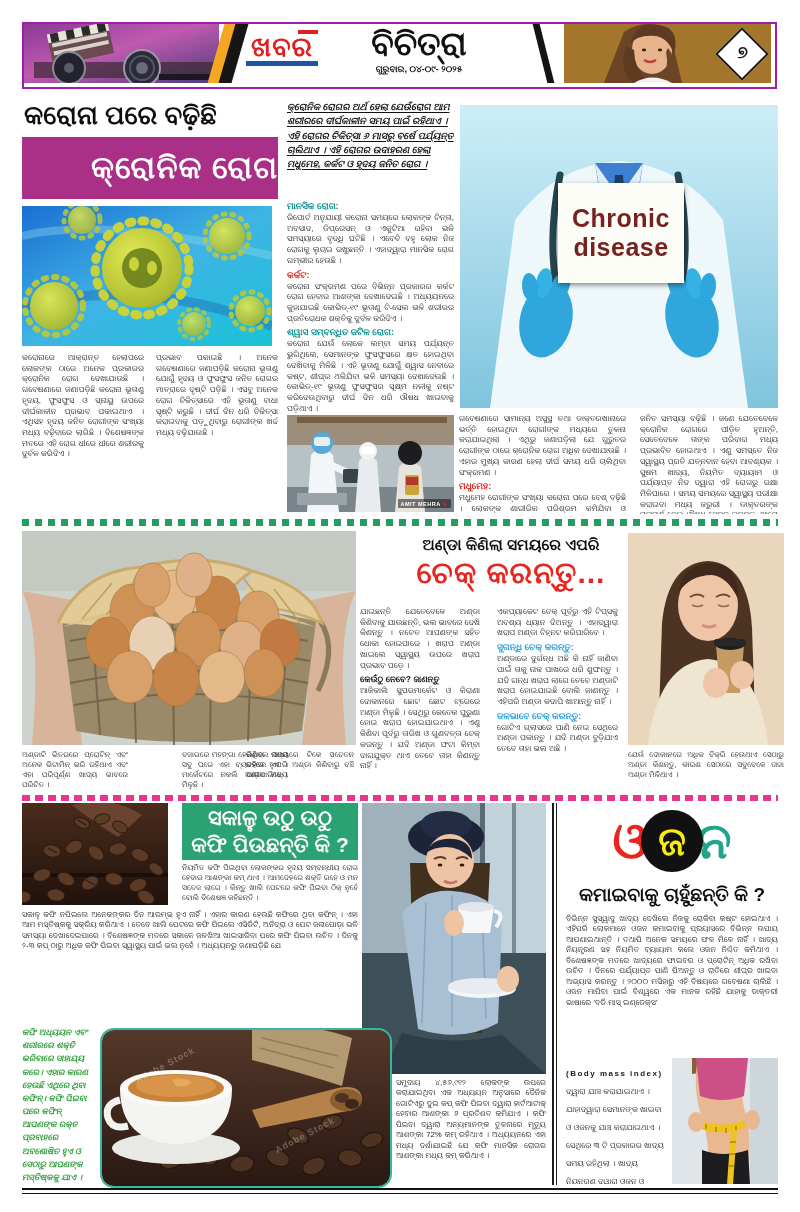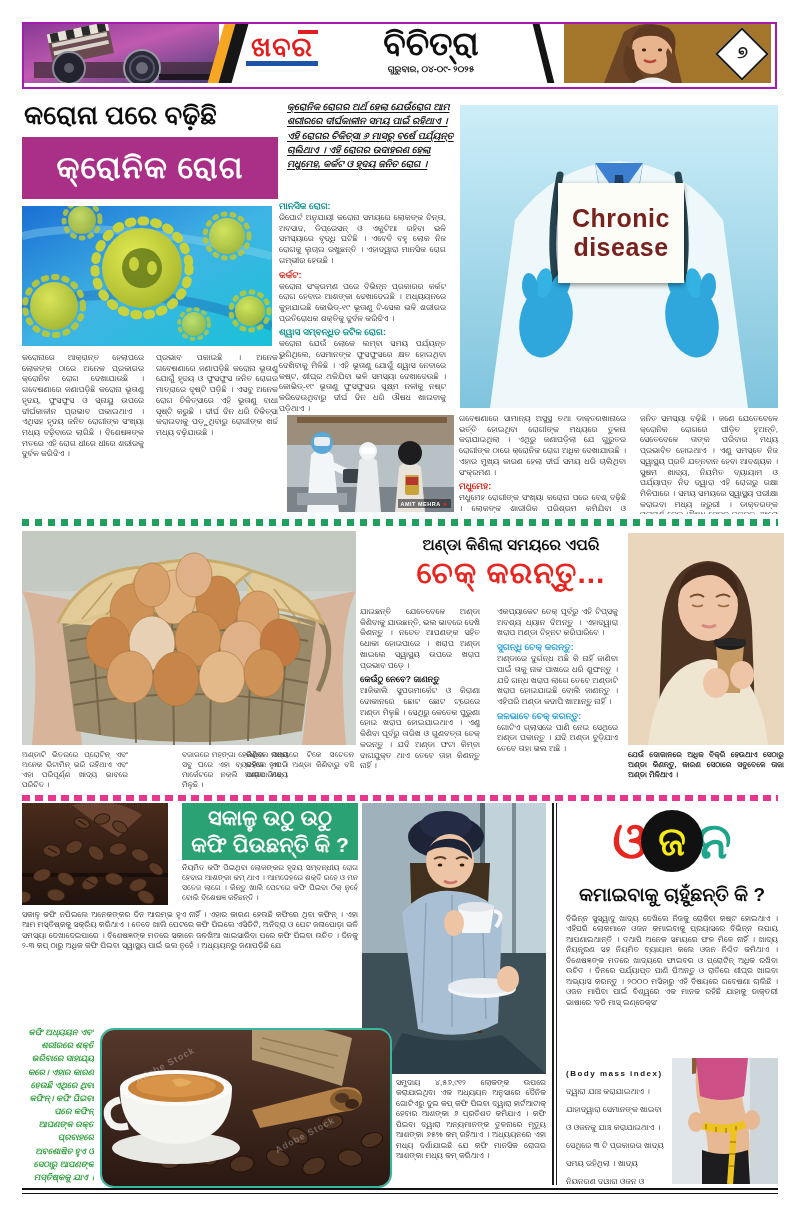--- a/index.html
+++ b/index.html
@@ -18,21 +18,21 @@
              text-shadow:0 0 1px #fff;}
   .brand-bar{background:#1c55a8;height:5px;width:100%;}
   .brand-chip{background:#e21d1d;height:4px;width:20px;margin-left:auto;}
   .section-title{font-weight:bold;font-size:33px;color:#101010;line-height:1.05;}
   .date-line{font-weight:bold;font-size:9px;color:#101010;}
   .diamond{width:34px;height:34px;background:#ffffff;border:2px solid #1a1a1a;transform:rotate(45deg);}
   .diamond span{display:block;transform:rotate(-45deg);font-weight:bold;font-size:17px;text-align:center;line-height:32px;}
 
   
   .kicker-main{font-weight:bold;font-size:26px;color:#0d0d0d;line-height:1.1;}
-  .magenta-box{background:#a93086;display:flex;align-items:center;justify-content:center;}
+  .magenta-box{background:#a93086;display:flex;align-items:center;justify-content:flex-end;}
   .magenta-box div{color:#ffffff;font-weight:bold;font-size:31px;letter-spacing:1px;}
   .intro-text{font-size:9.5px;font-weight:bold;font-style:italic;line-height:1.5;
               text-decoration:underline;text-underline-offset:2px;color:#111;}
   .sign-card{background:#fdfdf8;box-shadow:0 2px 5px rgba(0,0,0,.45);display:flex;flex-direction:column;
              align-items:center;justify-content:center;}
   .sign-card div{color:#77221f;font-weight:bold;font-size:25px;line-height:1.15;letter-spacing:.5px;text-align:right;}
   .credit-chip{position:absolute;right:3px;bottom:4px;background:rgba(20,20,20,.55);color:#fff;
                font-size:5.5px;font-weight:bold;padding:1px 3px;letter-spacing:.5px;}
   .credit-arrow{color:#e82222;font-size:6px;}
 
@@ -43,21 +43,21 @@
   .bottom-rule{border-top:2.5px solid #111;border-bottom:1.5px solid #111;height:3px;}
 
   
   .egg-kicker{font-weight:bold;font-size:15.5px;color:#0d0d0d;}
   .egg-headline{font-weight:bold;font-size:30px;color:#e8251f;letter-spacing:1px;}
   .bold-line{font-weight:bold;font-size:8.5px;margin:3px 0 1px 0;color:#111;}
 
   
   .green-box{background:#2aa273;display:flex;flex-direction:column;align-items:center;justify-content:center;}
   .green-box div{color:#ffffff;font-weight:bold;font-size:21px;line-height:1.25;}
-  .quote-green{color:#2e9e3c;font-weight:bold;font-style:italic;font-size:8.5px;line-height:1.55;text-align:right;}
+  .quote-green{color:#2e9e3c;font-weight:bold;font-style:italic;font-size:8.5px;line-height:1.55;}
   .photo-frame{border:2px solid #35b8a0;border-radius:14px;overflow:hidden;}
   .watermark{position:absolute;color:rgba(255,255,255,.28);font-size:9px;font-weight:bold;
              transform:rotate(-28deg);letter-spacing:1px;pointer-events:none;}
   .ojan-row{display:flex;align-items:center;justify-content:center;}
   .ojan-o{color:#e8251f;font-weight:bold;font-size:50px;line-height:1;}
   .ojan-circle{width:62px;height:62px;border-radius:50%;background:#111111;display:flex;align-items:center;
                justify-content:center;margin:0 -6px;z-index:2;}
   .ojan-ja{color:#f7ec13;font-weight:bold;font-size:40px;line-height:1;}
   .ojan-na{color:#1fa58c;font-weight:bold;font-size:50px;line-height:1;}
   .ojan-headline{font-weight:bold;font-size:19px;color:#0d0d0d;}
@@ -102,21 +102,21 @@
 
     <div class="abs" style="left:192px;top:0;width:12px;height:59px;background:#f5a623;transform:skewX(-16deg);"></div>
     <div class="abs" style="left:203px;top:0;width:13px;height:59px;background:#161616;transform:skewX(-16deg);"></div>
 
     <div class="abs" style="left:222px;top:6px;width:72px;height:50px;">
       <div class="brand-chip"></div>
       <div class="brand-red center">ଖବର</div>
       <div class="brand-bar"></div>
     </div>
 
-    <div class="abs center" style="left:312px;top:3px;width:190px;">
+    <div class="abs center" style="left:300px;top:3px;width:190px;">
       <div class="section-title">ବିଚିତ୍ରା</div>
       <div class="date-line" style="margin-top:2px;">ଗୁରୁବାର, ୦୪-୦୯- ୨୦୨୫</div>
     </div>
 
     <div class="abs" style="left:516px;top:0;width:7px;height:59px;background:#141414;transform:skewX(14deg);"></div>
 
     <div class="abs" style="left:540px;top:0;width:207px;height:59px;overflow:hidden;background:#a3762c;">
       <svg width="207" height="59" viewBox="0 0 207 59">
         <rect width="207" height="59" fill="#a3762c"></rect>
         <path d="M40,59 L60,8 Q80,-6 105,4 L118,59 Z" fill="#6b4526"></path>
@@ -185,21 +185,21 @@
         <circle cx="172" cy="118" r="15" fill="none" stroke="#b8c83a" stroke-width="4" stroke-dasharray="2 6" stroke-linecap="round"></circle>
       </g>
     </svg>
   </div>
 
   <div class="abs body-text" style="left:22px;top:353px;width:122px;height:162px;">କରୋନାରେ ଆକ୍ରାନ୍ତ ହେଲାପରେ ଲୋକଙ୍କ ଠାରେ ଅନେକ ପ୍ରକାରର କ୍ରୋନିକ ରୋଗ ଦେଖାଯାଉଛି । ଗବେଷଣାରେ ଜଣାପଡ଼ିଛି କରୋନା ଭୂତାଣୁ ହୃଦୟ, ଫୁସଫୁସ ଓ ସ୍ନାୟୁ ଉପରେ ଦୀର୍ଘକାଳୀନ ପ୍ରଭାବ ପକାଇଥାଏ । ଏଥିସହ ହୃଦୟ ଜନିତ ରୋଗୀଙ୍କ ସଂଖ୍ୟା ମଧ୍ୟ ବଢ଼ିବାରେ ଲାଗିଛି । ବିଶେଷଜ୍ଞଙ୍କ ମତରେ ଏହି ରୋଗ ଧୀରେ ଧୀରେ ଶରୀରକୁ ଦୁର୍ବଳ କରିଦିଏ ।</div>
   <div class="abs body-text" style="left:156px;top:353px;width:122px;height:162px;">ପ୍ରଭାବ ପକାଇଛି । ଅନେକ ଗବେଷଣାରେ ଜଣାପଡ଼ିଛି କରୋନା ଭୂତାଣୁ ଯୋଗୁଁ ହୃଦୟ ଓ ଫୁସଫୁସ ଜନିତ ରୋଗର ମାତ୍ରାରେ ଦୃଷ୍ଟି ପଡ଼ିଛି । ଏସବୁ ଅନେକ ରୋଗ ଚିକିତ୍ସାରେ ଏହି ଭୂତାଣୁ ବାଧା ସୃଷ୍ଟି କରୁଛି । ଦୀର୍ଘ ଦିନ ଧରି ଚିକିତ୍ସା କରାଇବାକୁ ପଡ଼ୁଥିବାରୁ ରୋଗୀଙ୍କ ଖର୍ଚ୍ଚ ମଧ୍ୟ ବଢ଼ିଯାଉଛି ।</div>
 
   <div class="abs intro-text" style="left:287px;top:100px;width:167px;height:97px;overflow:hidden;">କ୍ରୋନିକ ରୋଗର ଅର୍ଥ ହେଲା ଯେଉଁରୋଗ ଆମ ଶରୀରରେ ଦୀର୍ଘକାଳୀନ ସମୟ ପାଇଁ ରହିଥାଏ । ଏହି ରୋଗର ଚିକିତ୍ସା ୬ ମାସରୁ ବର୍ଷେ ପର୍ଯ୍ୟନ୍ତ ଚାଲିଥାଏ । ଏହି ରୋଗର ଉଦାହରଣ ହେଲା ମଧୁମେହ, କର୍କଟ ଓ ହୃଦୟ ଜନିତ ରୋଗ ।</div>
 
-  <div class="abs" style="left:279px;top:198px;width:167px;height:215px;overflow:hidden;">
+  <div class="abs" style="left:287px;top:198px;width:167px;height:215px;overflow:hidden;">
     <div class="subhead teal">ମାନସିକ ରୋଗ:</div>
     <div class="body-text">ରିପୋର୍ଟ ଅନୁଯାୟୀ କରୋନା ସମୟରେ ଲୋକଙ୍କ ଚିନ୍ତା, ଅବସାଦ, ଡିପ୍ରେସନ୍ ଓ ଏକୁଟିଆ ରହିବା ଭଳି ସମସ୍ୟାରେ ବୃଦ୍ଧି ଘଟିଛି । ଏବେବି ବହୁ ଲୋକ ନିଜ ରୋଗକୁ ଲୁଚାଇ ରଖୁଛନ୍ତି । ଏହାଦ୍ୱାରା ମାନସିକ ରୋଗ ଗମ୍ଭୀର ହେଉଛି ।</div>
     <div class="subhead redh">କର୍କଟ:</div>
     <div class="body-text">କରୋନା ସଂକ୍ରମଣ ପରେ ବିଭିନ୍ନ ପ୍ରକାରର କର୍କଟ ରୋଗ ହେବାର ଆଶଙ୍କା ଦେଖାଦେଇଛି । ଅଧ୍ୟୟନରେ କୁହାଯାଇଛି କୋଭିଡ୍-୧୯ ଭୂତାଣୁ ଟି-ସେଲ ଭଳି ଶରୀରର ପ୍ରତିରୋଧକ ଶକ୍ତିକୁ ଦୁର୍ବଳ କରିଦିଏ ।</div>
     <div class="subhead teal">ଶ୍ୱାସ ସମ୍ବନ୍ଧିତ ଜଟିଳ ରୋଗ:</div>
     <div class="body-text">କରୋନା ଯେଉଁ ଲୋକେ ଲମ୍ବା ସମୟ ପର୍ଯ୍ୟନ୍ତ ଭୁଗିଥିଲେ, ସେମାନଙ୍କ ଫୁସଫୁସରେ କ୍ଷତ ହୋଇଥିବା ଦେଖିବାକୁ ମିଳିଛି । ଏହି ଭୂତାଣୁ ଯୋଗୁଁ ଶ୍ୱାସ ନେବାରେ କଷ୍ଟ, ଶୀଘ୍ର ଥକିଯିବା ଭଳି ସମସ୍ୟା ଦେଖାଦେଉଛି । କୋଭିଡ୍-୧୯ ଭୂତାଣୁ ଫୁସଫୁସର ସୂକ୍ଷ୍ମ ନଳୀକୁ ନଷ୍ଟ କରିଦେଉଥିବାରୁ ଦୀର୍ଘ ଦିନ ଧରି ଔଷଧ ଖାଇବାକୁ ପଡ଼ିଥାଏ ।</div>
 
   </div>
 
   <div class="abs" style="left:287px;top:415px;width:167px;height:97px;overflow:hidden;">
@@ -360,21 +360,21 @@
       <path d="M20,212 Q30,130 80,126 Q130,130 140,212 Z" fill="#efe6d2"></path>
       <g>
         <path d="M88,112 L116,112 L112,160 L92,160 Z" fill="#c59a63"></path>
         <ellipse cx="102" cy="111" rx="15" ry="6" fill="#1d1d1d"></ellipse>
         <rect x="86" y="106" width="32" height="7" rx="3" fill="#272727"></rect>
         <ellipse cx="88" cy="150" rx="13" ry="15" fill="#eec5a6"></ellipse>
         <ellipse cx="114" cy="142" rx="12" ry="14" fill="#eec5a6"></ellipse>
       </g>
     </svg>
   </div>
-  <div class="abs body-text" style="left:628px;top:750px;width:156px;height:40px;font-size:7.5px;font-weight:bold;">ଯେଉଁ ଦୋକାନରେ ଅଧିକ ବିକ୍ରି ହେଉଥାଏ ସେଠାରୁ ଅଣ୍ଡା କିଣନ୍ତୁ, କାରଣ ସେଠାରେ ସବୁବେଳେ ତାଜା ଅଣ୍ଡା ମିଳିଥାଏ ।</div>
+  <div class="abs body-text" style="left:628px;top:750px;width:156px;height:40px;font-size:7.5px;">ଯେଉଁ ଦୋକାନରେ ଅଧିକ ବିକ୍ରି ହେଉଥାଏ ସେଠାରୁ ଅଣ୍ଡା କିଣନ୍ତୁ, କାରଣ ସେଠାରେ ସବୁବେଳେ ତାଜା ଅଣ୍ଡା ମିଳିଥାଏ ।</div>
 
   <div class="abs body-text" style="left:22px;top:750px;width:106px;height:42px;font-size:7.5px;">ଅଣ୍ଡାଟି ଭିତରରେ ପ୍ରୋଟିନ୍ ଏବଂ ଅନେକ ଭିଟାମିନ୍ ଭରି ରହିଥାଏ ଏବଂ ଏହା ପରିପୂର୍ଣ୍ଣ ଖାଦ୍ୟ ଭାବରେ ପରିଚିତ ।</div>
   <div class="abs body-text" style="left:134px;top:750px;width:106px;height:42px;font-size:7.5px;margin-left:48px;">ବଜାରରେ ମହଙ୍ଗା ହେଉଥିଲେ ମଧ୍ୟ ସବୁ ଘରେ ଏହା ବ୍ୟବହାର ହୁଏ । ମାର୍କେଟରେ ନକଲି ଅଣ୍ଡା ମଧ୍ୟ ମିଳୁଛି ।</div>
   <div class="abs body-text" style="left:246px;top:750px;width:108px;height:42px;font-size:7.5px;">କିଣିବା ସମୟରେ ଟିକେ ସଚେତନ ରହିଲେ ଏପରି ଅଣ୍ଡା କିଣିବାରୁ ବଞ୍ଚି ଯାଇପାରିବେ ।</div>
 
   <div class="abs dash-pink" style="left:22px;top:795px;width:756px;height:6px;"></div>
 
   <div class="abs" style="left:22px;top:803px;width:146px;height:102px;overflow:hidden;">
     <svg width="146" height="102" viewBox="0 0 146 102">
       <defs>
@@ -498,21 +498,21 @@
         <ellipse cx="74" cy="58" rx="48" ry="14" fill="#c8823a"></ellipse>
         <ellipse cx="74" cy="56" rx="40" ry="11" fill="#d89448"></ellipse>
         <path d="M70,50 q10,-4 20,2 q-6,6 -16,4 Z" fill="#e8b068" opacity="0.8"></path>
         <path d="M18,70 q-16,4 -12,18 q4,12 20,8" stroke="#f4f4f0" stroke-width="7" fill="none"></path>
       </g>
     </svg>
     <span class="watermark" style="left:30px;top:30px;">Adobe Stock</span>
     <span class="watermark" style="left:170px;top:100px;">Adobe Stock</span>
   </div>
 
-  <div class="abs body-text" style="left:396px;top:1078px;width:150px;height:108px;font-size:7.8px;">ସମୁଦାୟ ୪,୫୬,୯୧୨ ଲୋକଙ୍କ ଉପରେ କରାଯାଇଥିବା ଏକ ଅଧ୍ୟୟନ ଅନୁସାରେ ଦୈନିକ ଗୋଟିଏରୁ ଦୁଇ କପ୍ କଫି ପିଇବା ଦ୍ୱାରା ହାର୍ଟଆଟାକ୍ ହେବାର ଆଶଙ୍କା ୬ ପ୍ରତିଶତ କମିଯାଏ । କଫି ପିଇବା ଦ୍ୱାରା ଅନ୍ୟମାନଙ୍କ ତୁଳନାରେ ମୃତ୍ୟୁ ଆଶଙ୍କା ୬୫% କମ୍ ରହିଥାଏ । ଅଧ୍ୟୟନରେ ଏହା ମଧ୍ୟ ଦର୍ଶାଯାଇଛି ଯେ କଫି ମାନସିକ ରୋଗର ଆଶଙ୍କା ମଧ୍ୟ କମ୍ କରିଥାଏ ।</div>
+  <div class="abs body-text" style="left:396px;top:1078px;width:150px;height:108px;font-size:7.8px;">ସମୁଦାୟ ୪,୫୬,୯୧୨ ଲୋକଙ୍କ ଉପରେ କରାଯାଇଥିବା ଏକ ଅଧ୍ୟୟନ ଅନୁସାରେ ଦୈନିକ ଗୋଟିଏରୁ ଦୁଇ କପ୍ କଫି ପିଇବା ଦ୍ୱାରା ହାର୍ଟଆଟାକ୍ ହେବାର ଆଶଙ୍କା ୬ ପ୍ରତିଶତ କମିଯାଏ । କଫି ପିଇବା ଦ୍ୱାରା ଅନ୍ୟମାନଙ୍କ ତୁଳନାରେ ମୃତ୍ୟୁ ଆଶଙ୍କା 72% କମ୍ ରହିଥାଏ । ଅଧ୍ୟୟନରେ ଏହା ମଧ୍ୟ ଦର୍ଶାଯାଇଛି ଯେ କଫି ମାନସିକ ରୋଗର ଆଶଙ୍କା ମଧ୍ୟ କମ୍ କରିଥାଏ ।</div>
 
   <div class="abs vert-rule" style="left:552px;top:803px;height:382px;"></div>
 
   <div class="abs ojan-row" style="left:566px;top:804px;width:212px;height:74px;">
     <span class="ojan-o">ଓ</span>
     <span class="ojan-circle">
       <span class="ojan-ja">ଜ</span>
     </span>
     <span class="ojan-na">ନ</span>
   </div>

